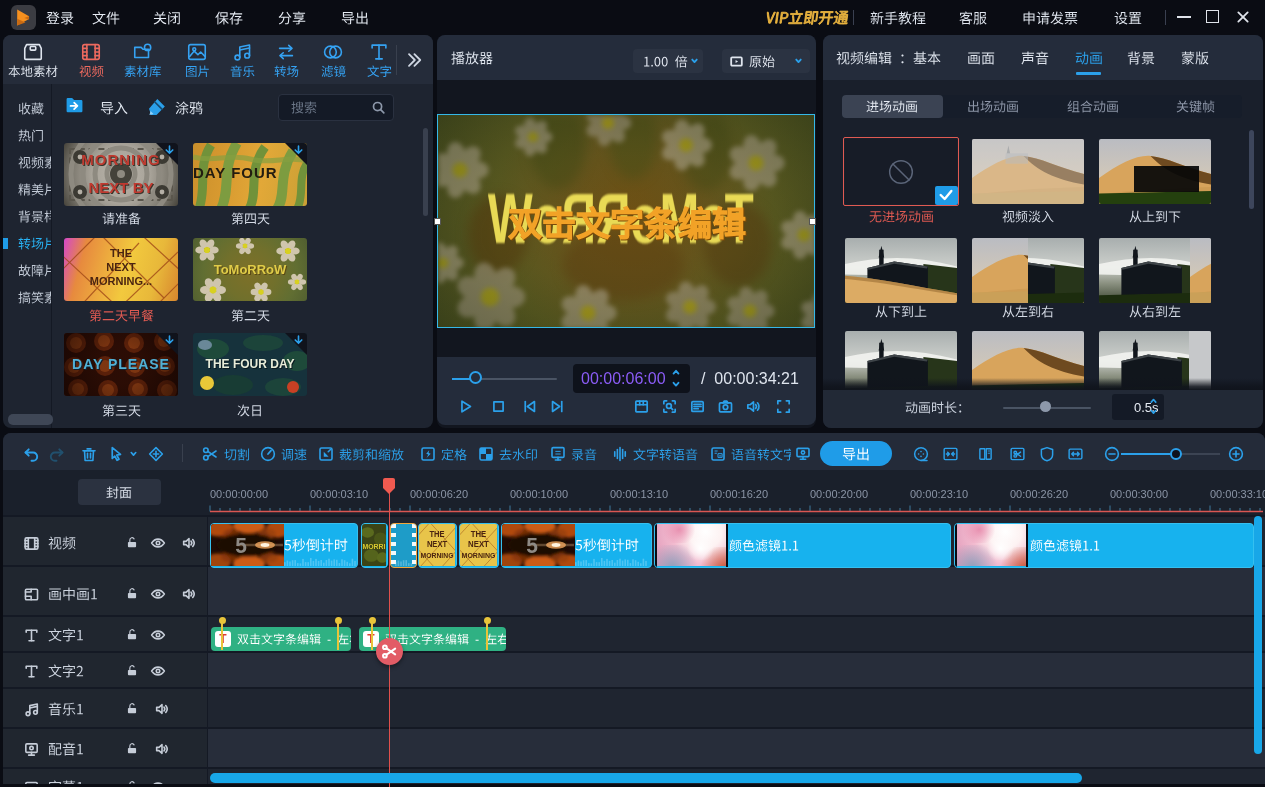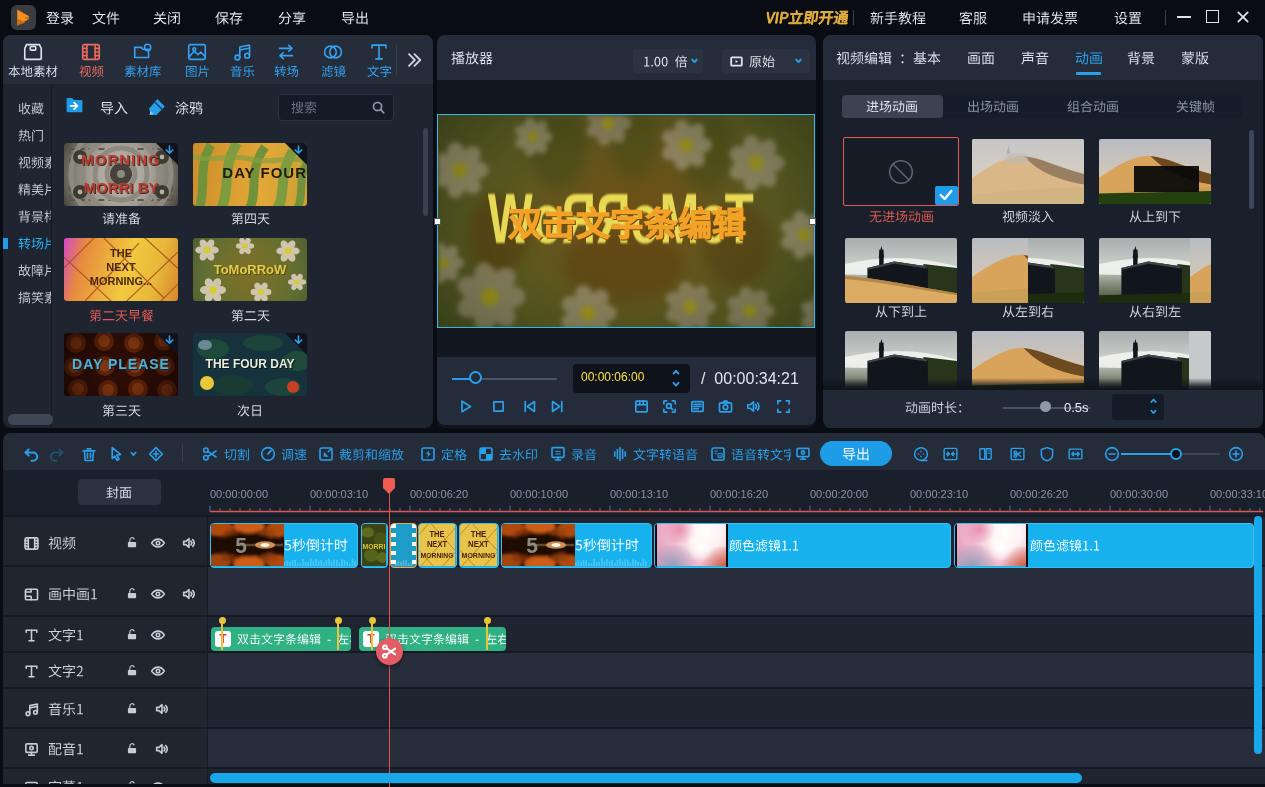--- a/index.html
+++ b/index.html
@@ -312,21 +312,21 @@
         <circle cx="98" cy="14" r="7" fill="#3c3a33"></circle>
         <circle cx="98" cy="14" r="2.4" fill="#b5b0a6"></circle>
         <circle cx="16" cy="49" r="7" fill="#3c3a33"></circle>
         <circle cx="16" cy="49" r="2.4" fill="#b5b0a6"></circle>
         <circle cx="98" cy="49" r="7" fill="#3c3a33"></circle>
         <circle cx="98" cy="49" r="2.4" fill="#b5b0a6"></circle>
         <circle cx="57" cy="31" r="11" fill="#44423a"></circle>
         <circle cx="57" cy="31" r="4" fill="#8e8a80"></circle>
       </svg>
       <div class="txt" style="left:0;right:0;top:8px;text-align:center;font-weight:bold;font-size:15px;color:#c03a30;text-shadow:1px 1px 0 #3a352c;letter-spacing:1px">MORNING</div>
-      <div class="txt" style="left:0;right:0;top:36px;text-align:center;font-weight:bold;font-size:15px;color:#c03a30;text-shadow:1px 1px 0 #3a352c">MORRI BY</div>
+      <div class="txt" style="left:0;right:0;top:36px;text-align:center;font-weight:bold;font-size:15px;color:#c03a30;text-shadow:1px 1px 0 #3a352c">NEXT BY</div>
     </div>
     <div class="ab" style="right:0;top:0;width:0;height:0;border-left:22px solid transparent;border-top:22px solid #10131c"></div>
     <svg class="ic" style="right:2px;top:1px;position:absolute" width="13" height="13" viewBox="0 0 24 24" fill="none" stroke="#2ba0ea" stroke-width="3" stroke-linecap="round">
       <path d="M12 4v12M6 11l6 6 6-6"></path>
     </svg>
   </div>
 <svg class="zh " style="left:101.5px;top:211.7px;" width="39" height="14" viewBox="0 0 39 14">
     <g fill="#d5dbe6" transform="translate(0 11.4) scale(0.1300)">
       <use href="#g8BF7"></use>
       <use href="#g51C6" transform="translate(100 0)"></use>
@@ -336,21 +336,21 @@
 <div class="ab" style="left:193px;top:143px;width:114px;height:63px;border-radius:3px;overflow:hidden;">
     <div class="ab" style="width:100%;height:100%;background:linear-gradient(100deg,#c98f2c 0%,#d89a30 30%,#e2a838 60%,#caa035 100%)">
       <svg width="114" height="63" viewBox="0 0 114 63" style="position:absolute;left:0;top:0">
         <path d="M6 66C14 44 4 24 18 2" stroke="#71923a" stroke-width="9" fill="none"></path>
         <path d="M28 66C38 46 28 26 44 0" stroke="#7d9c40" stroke-width="10" fill="none"></path>
         <path d="M56 66C66 50 54 28 72 4" stroke="#71923a" stroke-width="9" fill="none"></path>
         <path d="M84 66C94 52 84 34 100 8" stroke="#7d9c40" stroke-width="10" fill="none"></path>
         <path d="M104 66C112 52 104 36 114 20" stroke="#71923a" stroke-width="8" fill="none"></path>
         <path d="M0 14C20 20 36 10 57 16 78 22 96 12 114 18" stroke="#86a040" stroke-width="5" fill="none" opacity="0.7"></path>
       </svg>
-      <div class="txt" style="left:0;right:0;top:21px;text-align:right;font-weight:bold;font-size:15px;color:#221c10;letter-spacing:1px">DAY FOUR</div>
+      <div class="txt" style="left:0;right:0;top:21px;text-align:left;font-weight:bold;font-size:15px;color:#221c10;letter-spacing:1px">DAY FOUR</div>
     </div>
     <div class="ab" style="right:0;top:0;width:0;height:0;border-left:22px solid transparent;border-top:22px solid #10131c"></div>
     <svg class="ic" style="right:2px;top:1px;position:absolute" width="13" height="13" viewBox="0 0 24 24" fill="none" stroke="#2ba0ea" stroke-width="3" stroke-linecap="round">
       <path d="M12 4v12M6 11l6 6 6-6"></path>
     </svg>
   </div>
 <svg class="zh " style="left:230.5px;top:211.7px;" width="39" height="14" viewBox="0 0 39 14">
     <g fill="#d5dbe6" transform="translate(0 11.4) scale(0.1300)">
       <use href="#g7B2C"></use>
       <use href="#g56DB" transform="translate(100 0)"></use>
@@ -660,21 +660,21 @@
       <use href="#g8F91" transform="translate(600 0)" stroke="#f2a227" stroke-width="6"></use>
     </g>
   </svg>
 <div class="ab" style="left:434px;top:218px;width:7px;height:7px;background:#fff;border:1px solid #555"></div>
 <div class="ab" style="left:809px;top:218px;width:7px;height:7px;background:#fff;border:1px solid #555"></div>
 <div class="ab" style="left:437px;top:357px;width:379px;height:68px;background:#242c3b;border-radius:0 0 8px 8px"></div>
 <div class="ab" style="left:452px;top:377.5px;width:105px;height:2px;background:#4a5464;border-radius:1px"></div>
 <div class="ab" style="left:452px;top:377.5px;width:24px;height:2px;background:#2ba0ea"></div>
 <div class="ab" style="left:469px;top:371px;width:13px;height:13px;border:2px solid #2ba0ea;border-radius:50%;background:#242c3b"></div>
 <div class="ab" style="left:573px;top:364px;width:117px;height:29px;background:#0e121b;border-radius:4px"></div>
-<div class="txt" style="left:581px;top:370px;font-size:12px;color:#fde047">00:00:06:00</div>
+<div class="txt" style="left:581px;top:370px;font-size:16px;color:#8b5cf6">00:00:06:00</div>
 <svg class="ic" style="left:670px;top:368px" width="12" height="8.399999999999999" viewBox="0 0 24 24" fill="none" stroke="#2ba0ea" stroke-width="5.2" stroke-linecap="round" stroke-linejoin="round">
     <path d="M5 16l7-8 7 8"></path>
   </svg>
 <svg class="ic" style="left:670px;top:380px" width="12" height="8.399999999999999" viewBox="0 0 24 24" fill="none" stroke="#2ba0ea" stroke-width="5.2" stroke-linecap="round" stroke-linejoin="round">
     <path d="M5 8l7 8 7-8"></path>
   </svg>
 <div class="txt" style="left:701px;top:370px;font-size:16px;color:#dfe5ee">/&nbsp;&nbsp;00:00:34:21</div>
 <svg class="ic" style="left:457px;top:398px" width="17" height="17" viewBox="0 0 24 24" fill="none" stroke="#2ba0ea" stroke-width="2.4" stroke-linecap="round" stroke-linejoin="round">
     <path d="M7 4.5v15l12-7.5z"></path>
   </svg>
@@ -1043,21 +1043,21 @@
       <use href="#g52A8"></use>
       <use href="#g753B" transform="translate(100 0)"></use>
       <use href="#g65F6" transform="translate(200 0)"></use>
       <use href="#g957F" transform="translate(300 0)"></use>
       <use href="#gFF1A" transform="translate(400 0)"></use>
     </g>
   </svg>
 <div class="ab" style="left:1003px;top:406.5px;width:88px;height:2px;background:#4a5464;border-radius:1px"></div>
 <div class="ab" style="left:1040px;top:401px;width:11px;height:11px;background:#8d98aa;border-radius:50%"></div>
 <div class="ab" style="left:1112px;top:394px;width:52px;height:26px;background:#141a26;border-radius:3px"></div>
-<div class="txt" style="left:1064px;top:400px;font-size:13px;color:#e6ebf3">0.5s</div>
+<div class="txt" style="left:1134px;top:400px;font-size:13px;color:#e6ebf3">0.5s</div>
 <svg class="ic" style="left:1148px;top:397px" width="11" height="7.699999999999999" viewBox="0 0 24 24" fill="none" stroke="#2ba0ea" stroke-width="5.236363636363635" stroke-linecap="round" stroke-linejoin="round">
     <path d="M5 16l7-8 7 8"></path>
   </svg>
 <svg class="ic" style="left:1148px;top:408px" width="11" height="7.699999999999999" viewBox="0 0 24 24" fill="none" stroke="#2ba0ea" stroke-width="5.236363636363635" stroke-linecap="round" stroke-linejoin="round">
     <path d="M5 8l7 8 7-8"></path>
   </svg>
 <div class="ab" style="left:1249px;top:130px;width:5px;height:79px;background:#3d465c;border-radius:2.5px"></div>
 <div class="ab" style="left:3px;top:433px;width:1262px;height:354px;background:#1d2330;border-radius:8px 8px 0 0"></div>
 <div class="ab" style="left:3px;top:433px;width:1262px;height:37px;background:#242b39;border-radius:8px 8px 0 0"></div>
 <svg class="ic" style="left:22px;top:445px" width="19" height="19" viewBox="0 0 24 24" fill="none" stroke="#2ba0ea" stroke-width="2.4" stroke-linecap="round" stroke-linejoin="round">

